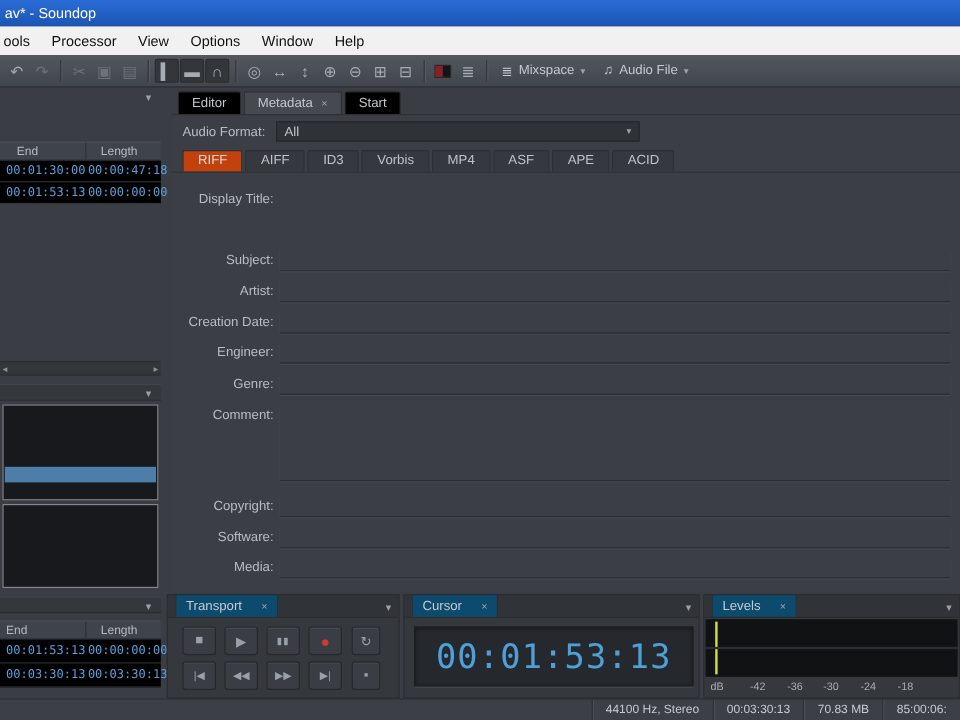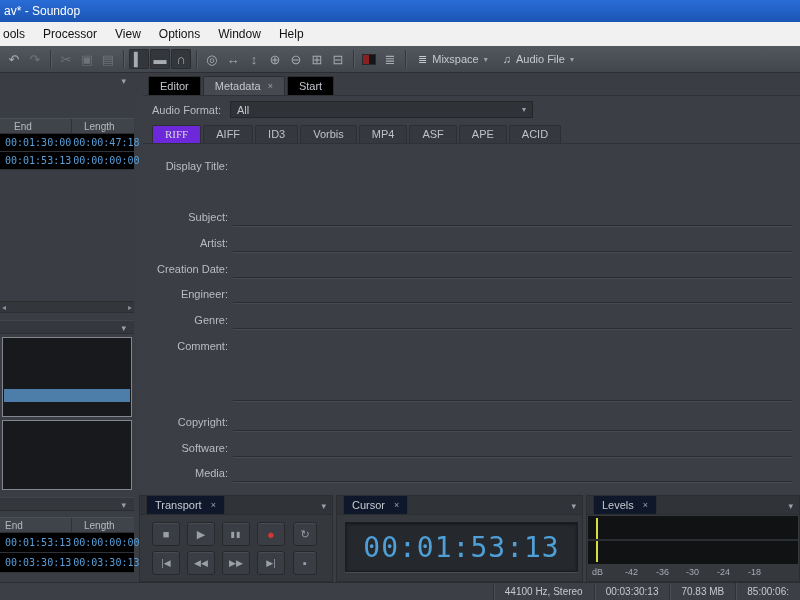--- a/index.html
+++ b/index.html
@@ -66,35 +66,35 @@
   .close-x { font-size:9px; color:#9ba0a6; }
   .main-body { position:absolute; left:143px; top:95px; width:657px; height:398px;
     background:#3b3e44; border-top:1px solid #2e3135; }
   .af-label { position:absolute; left:9px; top:8px; font-size:11px; color:#b9bdc3; }
   .combo { position:absolute; left:87px; top:5px; width:303px; height:17px; background:#2f3236;
     border:1px solid #24262a; color:#c3c7cc; font-size:11px; display:flex; align-items:center;
     justify-content:space-between; padding:0 6px; }
   .ftabs { position:absolute; left:9px; top:29px; display:flex; gap:2px; }
   .ftab { padding:0 12px; height:18px; line-height:17px; font-size:11px; color:#bfc3c9;
     background:#35383e; border:1px solid #2b2e32; border-bottom:none; border-radius:2px 2px 0 0; }
-  .ftab.active { background:#6d28d9; color:#d6d9dd;font-family:Liberation Serif, serif; }
+  .ftab.active { background:#c2410c; color:#d6d9dd; }
   .ftab-line { position:absolute; left:0; top:47px; width:100%; height:1px; background:#2e3135; }
   .frow { position:absolute; left:0; width:100%; height:18px; }
   .flabel { position:absolute; left:0; width:85px; text-align:right; font-size:11px;
     color:#b9bdc3; line-height:18px; }
   .fval { position:absolute; left:90px; right:8px; height:18px; line-height:18px; font-size:11px;
     color:#b9bdc3; border-bottom:1px solid #2a2c30; box-shadow:0 1px 0 #484c52; padding-left:3px; }
   .fval.tall { height:64px; }
 
   
   .bpanel { position:absolute; top:495px; height:87px; background:#35383d; border:1px solid #2b2d31; }
   .bp-head { height:19px; background:#303338; position:relative; border-bottom:1px solid #2b2d31;
     display:flex; align-items:flex-end; }
-  .bp-tab { margin-left:6px; padding:0 8px; height:19px; display:flex; align-items:center; gap:9px;
-    font-size:11px; color:#c6cad0; background:#0f172a; border:1px solid #2b2d31; border-bottom:none;
+  .bp-tab { margin-left:6px; padding:0 8px; height:19px; display:flex; align-items:center; gap:16px;
+    font-size:11px; color:#c6cad0; background:#0c4a6e; border:1px solid #2b2d31; border-bottom:none;
     border-radius:2px 2px 0 0;justify-content:center; }
   .bp-chevron { position:absolute; right:6px; top:5px; color:#9ca1a8; font-size:9px; }
 
   .tr-btn { position:absolute; width:28px; height:24px; background:#3a3d43; border:1px solid #26282c;
     border-radius:3px; color:#9aa0a8; display:flex; align-items:center; justify-content:center;
     font-size:11px; box-shadow:inset 0 1px 0 #4a4e54; }
   .tr-btn.rec { color:#cc3a36; font-size:13px; }
   .tr-btn.g-pause { font-size:8px; letter-spacing:1px; }
   .tr-btn.g-skip { font-size:9px; letter-spacing:0; }
   .tr-btn.small { width:24px; }

